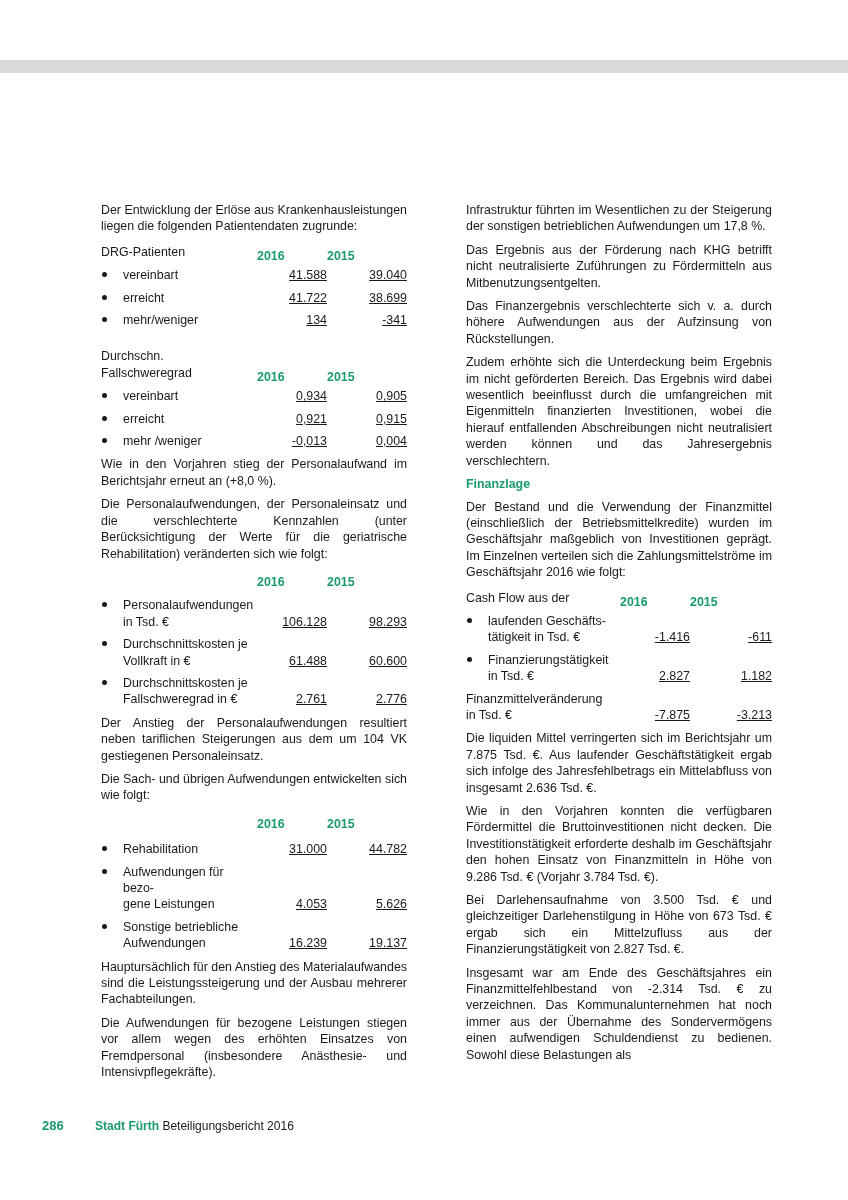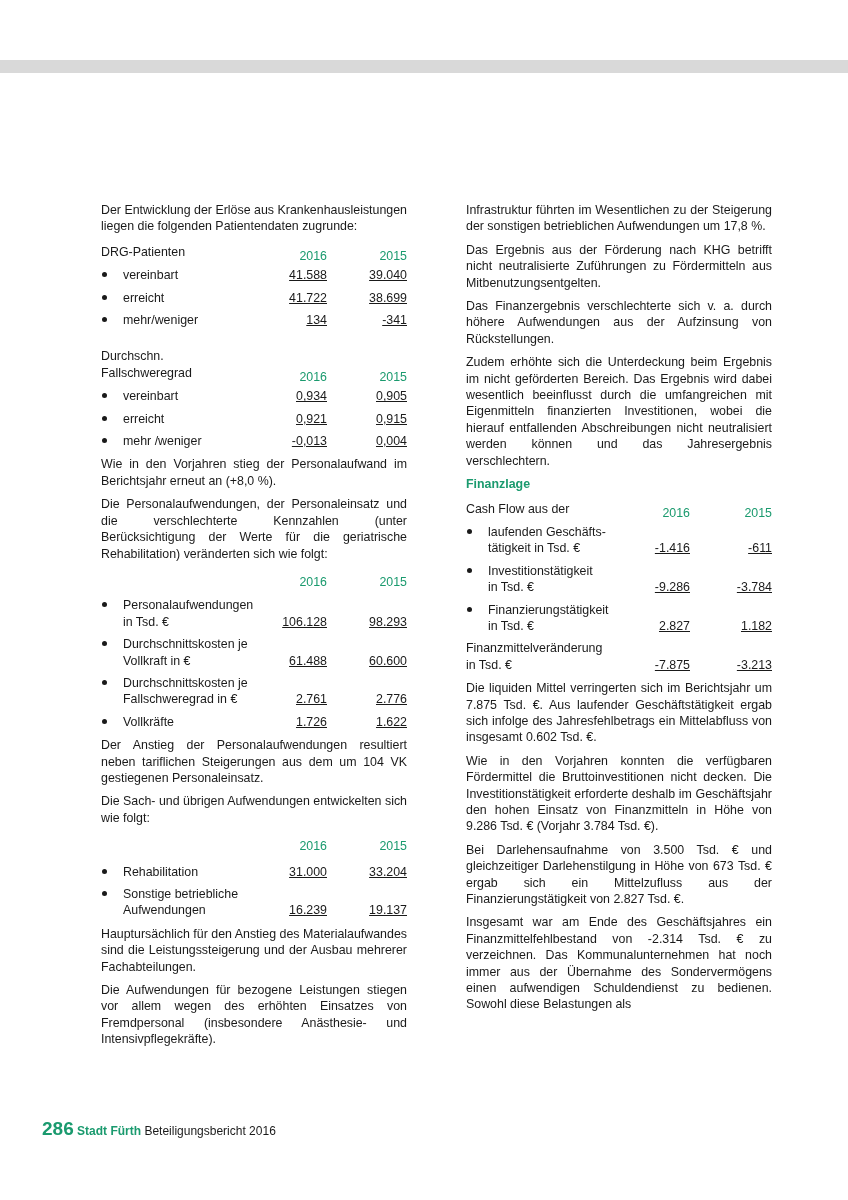--- a/index.html
+++ b/index.html
@@ -7,26 +7,26 @@
          font-family:"Liberation Sans", sans-serif; color:#1a1a1a; }
   .topbar { position:absolute; left:0; top:60px; width:848px; height:13px; background:#d9d9d9; }
   .col { position:absolute; top:202px; width:306px; font-size:12.4px; line-height:16.4px; }
   .col.left { left:101px; }
   .col.right { left:466px; }
   p { margin:0 0 7px 0; text-align:justify; }
   .h { font-weight:bold; color:#1a9a6e; margin:2px 0 6px 0; }
   table { border-collapse:collapse; width:100%; margin:0 0 4px 0; }
   td { padding:0; vertical-align:bottom; font-size:12.4px; line-height:16.4px; }
   td.num { text-align:right; white-space:nowrap;text-decoration:underline; }
-  td.yr { text-align:right; font-weight:normal; color:#1a9a6e; }
+  td.yr { text-align:left; font-weight:bold; color:#1a9a6e; }
   td.bul { width:22px; vertical-align:top; }
   tr.row td { padding-top:3px; padding-bottom:3px; }
   .dot { display:inline-block; width:5px; height:5px; border-radius:50%; background:#1a1a1a; margin-left:1px; position:relative; top:-2px; }
   .footer { position:absolute; left:42px; top:1118px; font-size:12px; }
-  .pagenum { font-weight:bold; font-size:19px; color:#1a9a6e; margin-right:0; }
+  .pagenum { font-weight:bold; font-size:13px; color:#1a9a6e; margin-right:28px; }
   .brand { font-weight:bold; color:#1a9a6e; }
 </style>
 </head>
 <body>
 
 <div class="topbar"></div>
 
 <div class="col left">
   <p>Der Entwicklung der Erlöse aus Krankenhausleistungen liegen die folgenden Patientendaten zugrunde:</p>
 
@@ -107,99 +107,94 @@
       <td><span>Durchschnittskosten je</span><br><span>Vollkraft in €</span></td>
       <td class="num">61.488</td>
       <td class="num">60.600</td>
     </tr>
     <tr class="row">
       <td class="bul"><span class="dot"></span></td>
       <td><span>Durchschnittskosten je</span><br><span>Fallschweregrad in €</span></td>
       <td class="num">2.761</td>
       <td class="num">2.776</td>
     </tr>
-    <tr class="row">
-      <td class="bul"><span class="dot"></span></td>
-      <td>Vollkräfte</td>
-      <td class="num">1.726</td>
-      <td class="num">1.622</td>
-    </tr>
   </tbody>
     </table>
 
   <p>Der Anstieg der Personalaufwendungen resultiert neben tariflichen Steigerungen aus dem um 104 VK gestiegenen Personaleinsatz.</p>
   <p>Die Sach- und übrigen Aufwendungen entwickelten sich wie folgt:</p>
 
   <table style="margin-top:12px;">
     <tbody>
         <tr>
       <td colspan="2"></td>
       <td class="yr" style="width:70px; padding-bottom:6px;">2016</td>
       <td class="yr" style="width:80px; padding-bottom:6px;">2015</td>
     </tr>
     <tr class="row">
       <td class="bul"><span class="dot"></span></td>
       <td>Rehabilitation</td>
       <td class="num">31.000</td>
-      <td class="num">33.204</td>
+      <td class="num">44.782</td>
+    </tr>
+    <tr class="row">
+      <td class="bul"><span class="dot"></span></td>
+      <td><span>Aufwendungen für bezo-</span><br><span>gene Leistungen</span></td>
+      <td class="num">4.053</td>
+      <td class="num">5.626</td>
     </tr>
     <tr class="row">
       <td class="bul"><span class="dot"></span></td>
       <td><span>Sonstige betriebliche</span><br><span>Aufwendungen</span></td>
       <td class="num">16.239</td>
       <td class="num">19.137</td>
     </tr>
   </tbody>
     </table>
 
   <p>Hauptursächlich für den Anstieg des Materialaufwandes sind die Leistungssteigerung und der Ausbau mehrerer Fachabteilungen.</p>
   <p>Die Aufwendungen für bezogene Leistungen stiegen vor allem wegen des erhöhten Einsatzes von Fremdpersonal (insbesondere Anästhesie- und Intensivpflegekräfte).</p>
 </div>
 
 <div class="col right">
   <p>Infrastruktur führten im Wesentlichen zu der Steigerung der sonstigen betrieblichen Aufwendungen um 17,8 %.</p>
   <p>Das Ergebnis aus der Förderung nach KHG betrifft nicht neutralisierte Zuführungen zu Fördermitteln aus Mitbenutzungsentgelten.</p>
   <p>Das Finanzergebnis verschlechterte sich v. a. durch höhere Aufwendungen aus der Aufzinsung von Rückstellungen.</p>
   <p>Zudem erhöhte sich die Unterdeckung beim Ergebnis im nicht geförderten Bereich. Das Ergebnis wird dabei wesentlich beeinflusst durch die umfangreichen mit Eigenmitteln finanzierten Investitionen, wobei die hierauf entfallenden Abschreibungen nicht neutralisiert werden können und das Jahresergebnis verschlechtern.</p>
   <div class="h">Finanzlage</div>
+  <p>Der Bestand und die Verwendung der Finanzmittel (einschließlich der Betriebsmittelkredite) wurden im Geschäftsjahr maßgeblich von Investitionen geprägt. Im Einzelnen verteilen sich die Zahlungsmittelströme im Geschäftsjahr 2016 wie folgt:</p>
 
   <table>
     <tbody>
         <tr>
       <td colspan="2" style="padding:2px 0 4px 0;">Cash Flow aus der</td>
       <td class="yr" style="width:70px;">2016</td>
       <td class="yr" style="width:82px;">2015</td>
     </tr>
     <tr class="row">
       <td class="bul"><span class="dot"></span></td>
       <td><span>laufenden Geschäfts-</span><br><span>tätigkeit in Tsd. €</span></td>
       <td class="num">-1.416</td>
       <td class="num">-611</td>
     </tr>
     <tr class="row">
       <td class="bul"><span class="dot"></span></td>
-      <td><span>Investitionstätigkeit</span><br><span>in Tsd. €</span></td>
-      <td class="num">-9.286</td>
-      <td class="num">-3.784</td>
-    </tr>
-    <tr class="row">
-      <td class="bul"><span class="dot"></span></td>
       <td><span>Finanzierungstätigkeit</span><br><span>in Tsd. €</span></td>
       <td class="num">2.827</td>
       <td class="num">1.182</td>
     </tr>
     <tr class="row">
       <td colspan="2"><span>Finanzmittelveränderung</span><br><span>in Tsd. €</span></td>
       <td class="num">-7.875</td>
       <td class="num">-3.213</td>
     </tr>
   </tbody>
     </table>
 
-  <p>Die liquiden Mittel verringerten sich im Berichtsjahr um 7.875 Tsd. €. Aus laufender Geschäftstätigkeit ergab sich infolge des Jahresfehlbetrags ein Mittelabfluss von insgesamt 0.602 Tsd. €.</p>
+  <p>Die liquiden Mittel verringerten sich im Berichtsjahr um 7.875 Tsd. €. Aus laufender Geschäftstätigkeit ergab sich infolge des Jahresfehlbetrags ein Mittelabfluss von insgesamt 2.636 Tsd. €.</p>
   <p>Wie in den Vorjahren konnten die verfügbaren Fördermittel die Bruttoinvestitionen nicht decken. Die Investitionstätigkeit erforderte deshalb im Geschäftsjahr den hohen Einsatz von Finanzmitteln in Höhe von 9.286 Tsd. € (Vorjahr 3.784 Tsd. €).</p>
   <p>Bei Darlehensaufnahme von 3.500 Tsd. € und gleichzeitiger Darlehenstilgung in Höhe von 673 Tsd. € ergab sich ein Mittelzufluss aus der Finanzierungstätigkeit von 2.827 Tsd. €.</p>
   <p>Insgesamt war am Ende des Geschäftsjahres ein Finanzmittelfehlbestand von -2.314 Tsd. € zu verzeichnen. Das Kommunalunternehmen hat noch immer aus der Übernahme des Sondervermögens einen aufwendigen Schuldendienst zu bedienen. Sowohl diese Belastungen als</p>
 </div>
 
 <div class="footer">
   <span class="pagenum">286</span>
   <span class="brand">Stadt Fürth</span>
   <span>Beteiligungsbericht 2016</span>
 </div>

